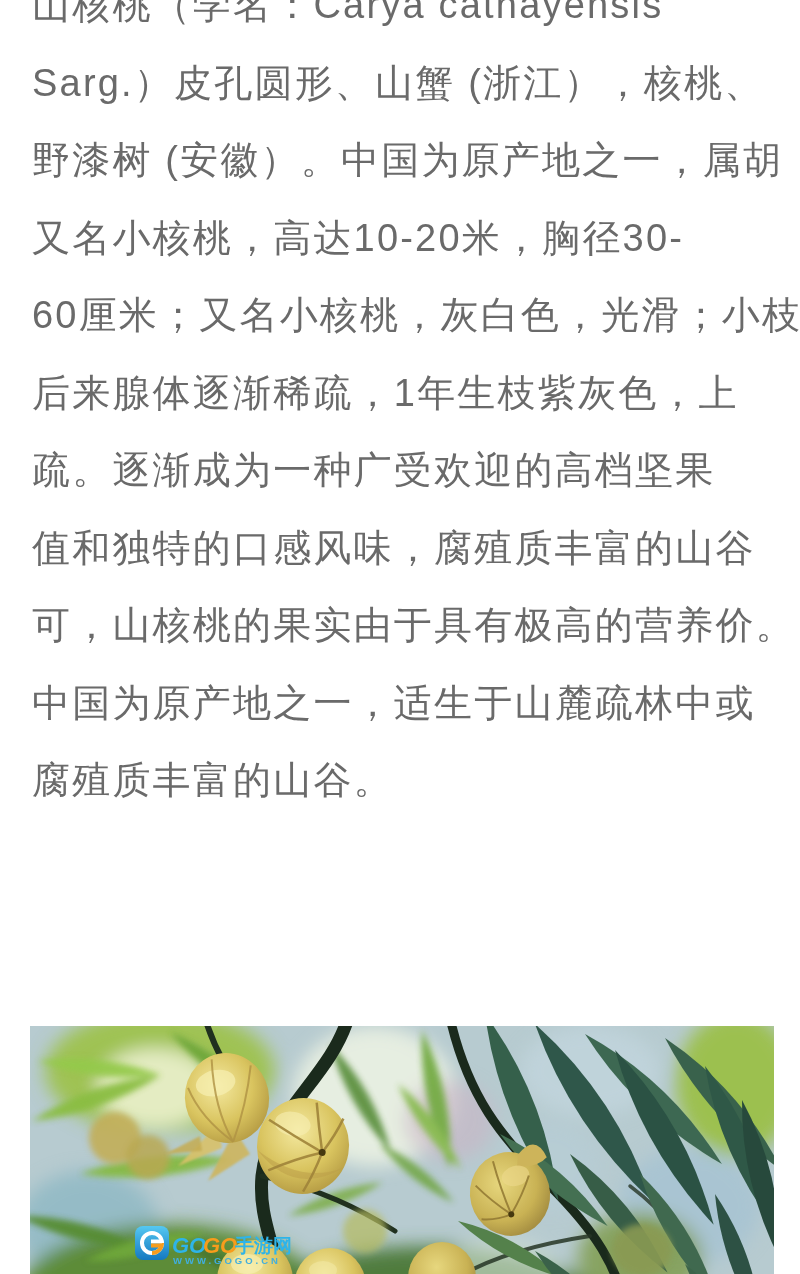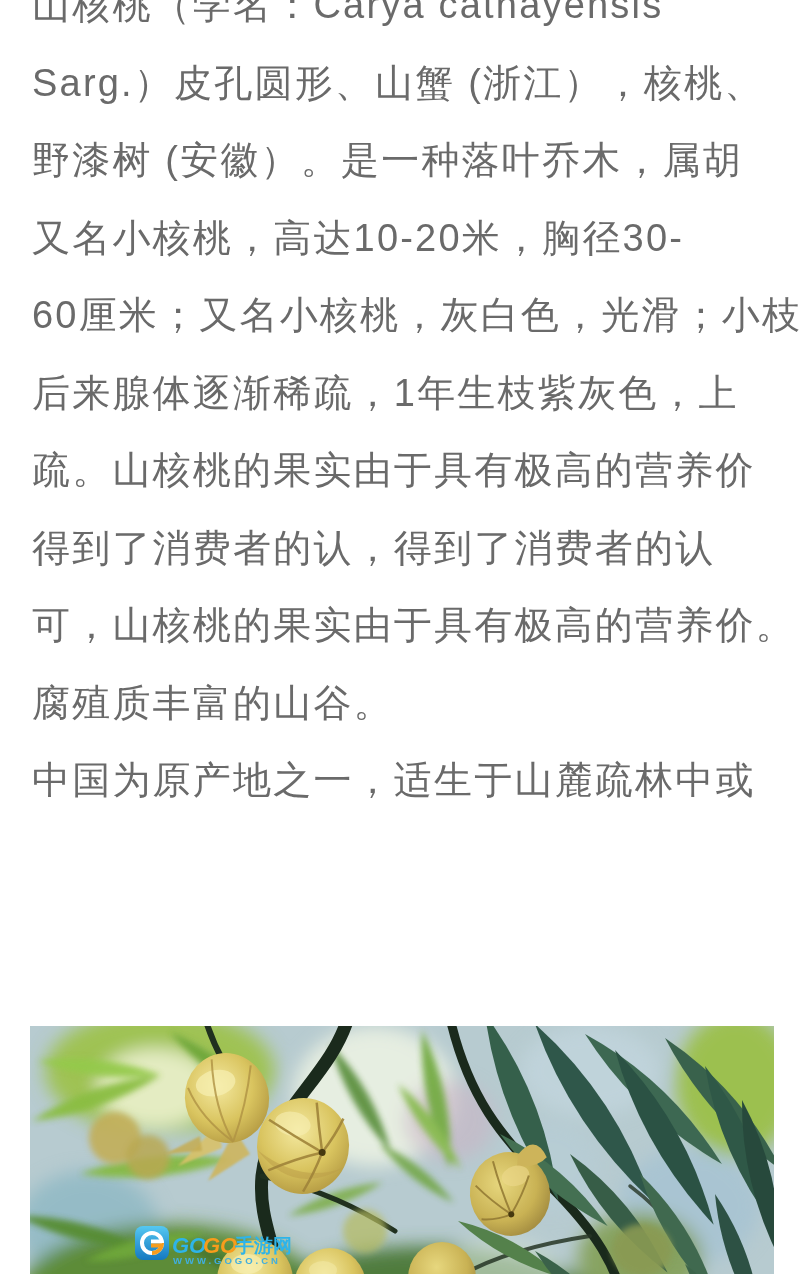--- a/index.html
+++ b/index.html
@@ -40,29 +40,29 @@
   .wm-url { font-weight: bold; font-size: 9.5px; letter-spacing: 3px; font-family: "Liberation Sans", sans-serif; }
 </style>
 </head>
 <body>
 
 <div class="screen">
 
   <div class="article">
     <div class="line">山核桃（学名：Carya cathayensis</div>
     <div class="line">Sarg.）皮孔圆形、山蟹 (浙江），核桃、</div>
-    <div class="line">野漆树 (安徽）。是一种落叶乔木，属胡</div>
+    <div class="line">野漆树 (安徽）。中国为原产地之一，属胡</div>
     <div class="line">又名小核桃，高达10-20米，胸径30-</div>
     <div class="line">60厘米；又名小核桃，灰白色，光滑；小枝</div>
     <div class="line">后来腺体逐渐稀疏，1年生枝紫灰色，上</div>
-    <div class="line">疏。山核桃的果实由于具有极高的营养价</div>
-    <div class="line">得到了消费者的认，得到了消费者的认</div>
+    <div class="line">疏。逐渐成为一种广受欢迎的高档坚果</div>
+    <div class="line">值和独特的口感风味，腐殖质丰富的山谷</div>
     <div class="line">可，山核桃的果实由于具有极高的营养价。</div>
+    <div class="line">中国为原产地之一，适生于山麓疏林中或</div>
     <div class="line">腐殖质丰富的山谷。</div>
-    <div class="line">中国为原产地之一，适生于山麓疏林中或</div>
   </div>
 
   <figure class="photo">
     <svg width="744" height="300" viewBox="0 0 744 300" xmlns="http://www.w3.org/2000/svg">
       <defs>
         <filter id="b8" x="-40%" y="-40%" width="180%" height="180%">
             <feGaussianBlur stdDeviation="9"></feGaussianBlur>
           </filter>
         <filter id="b3" x="-40%" y="-40%" width="180%" height="180%">
             <feGaussianBlur stdDeviation="3"></feGaussianBlur>

